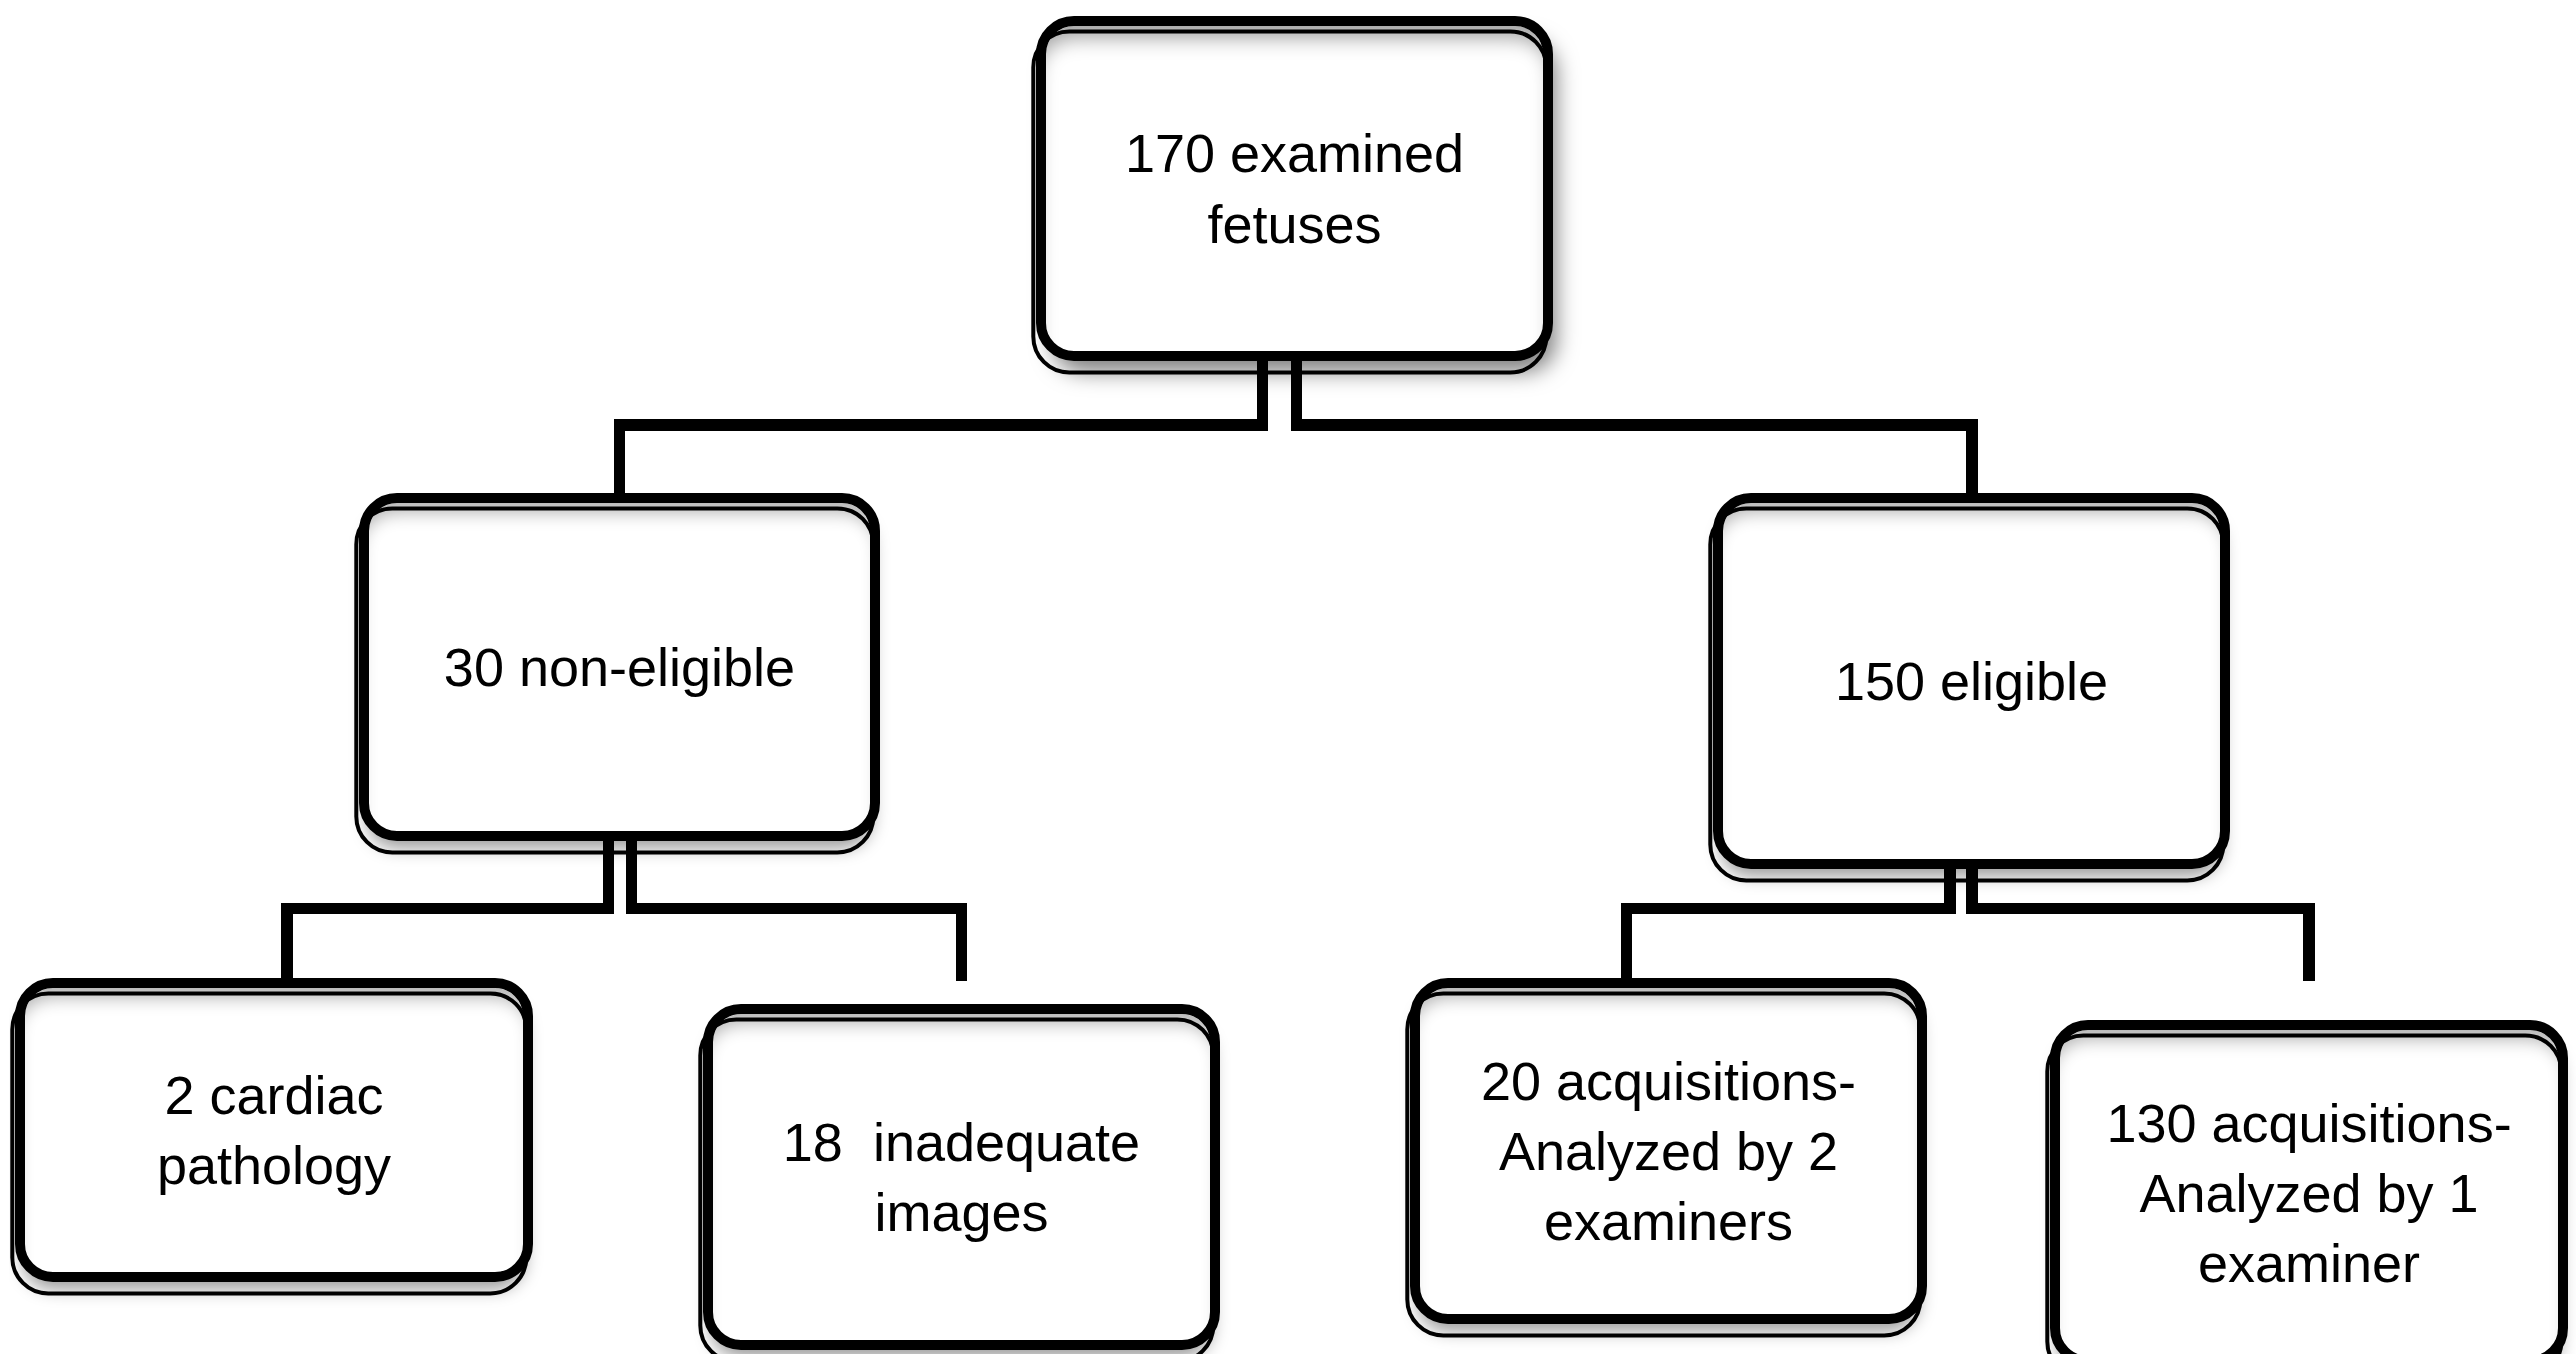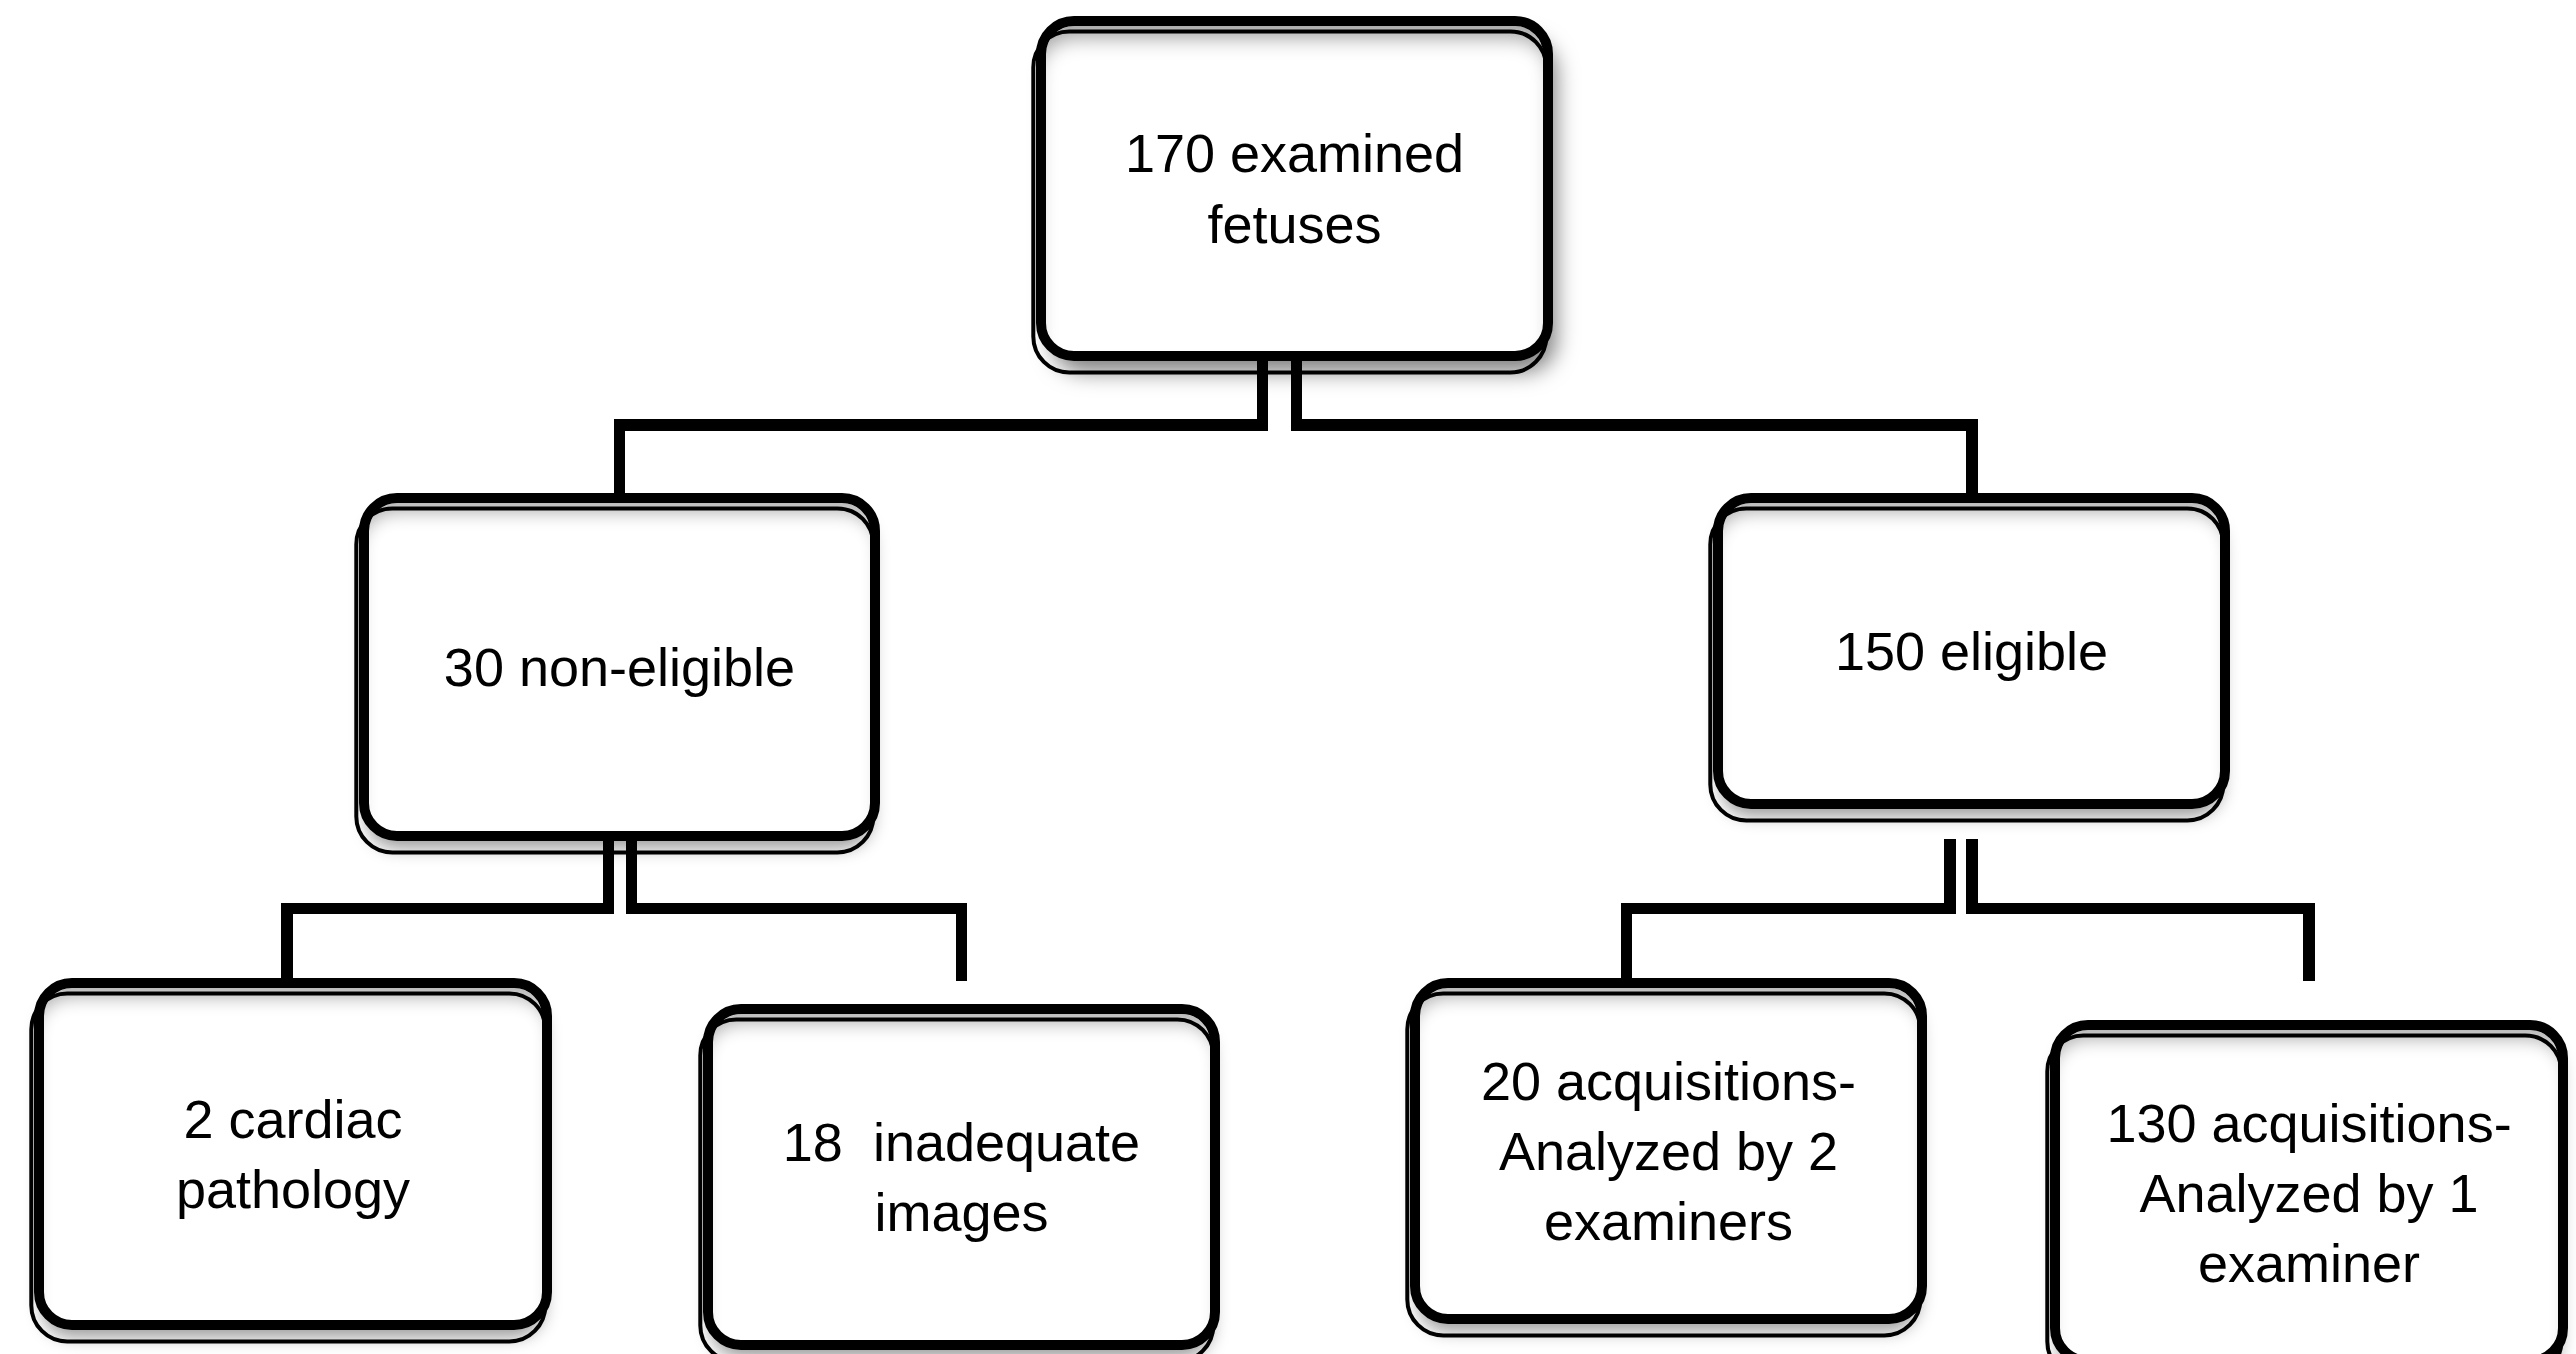--- a/index.html
+++ b/index.html
@@ -55,22 +55,22 @@
     white-space: pre-wrap;
     font-size: 54px;
     line-height: 1.3;
     color: #000000;
     padding: 0 16px;
     z-index: 1;
   }
   
   #node-root      { left: 1027px; top: 16px;   width: 517px; height: 345px; }
   #node-noneligible { left: 350px;  top: 493px;  width: 521px; height: 348px; }
-  #node-eligible  { left: 1704px; top: 493px;  width: 517px; height: 316px; }
-  #node-cardiac   { left: 25px;   top: 978px; width: 518px; height: 352px; text-decoration: underline; }
+  #node-eligible  { left: 1704px; top: 493px;  width: 517px; height: 376px; }
+  #node-cardiac   { left: 6px;   top: 978px; width: 518px; height: 304px; text-decoration: underline; }
   #node-inadequate{ left: 694px; top: 1004px; width: 517px; height: 346px; }
   #node-twoexam   { left: 1401px; top: 978px; width: 517px; height: 346px; }
   #node-oneexam   { left: 2041px; top: 1020px; width: 518px; height: 346px; }
 </style>
 </head>
 <body>
 
 <div class="canvas">
 
   <svg class="connector-layer" viewBox="0 0 3839 2019" xmlns="http://www.w3.org/2000/svg" shape-rendering="crispEdges">

